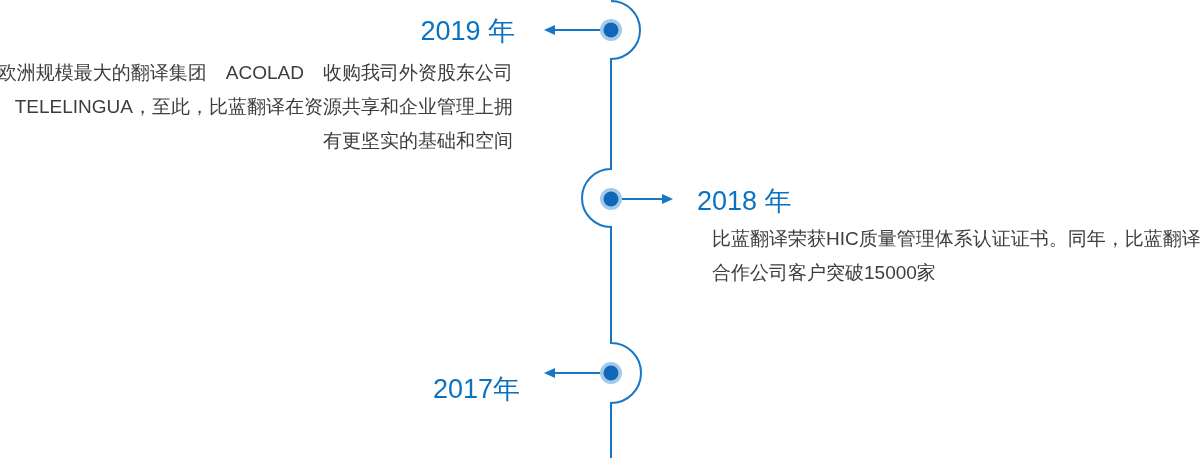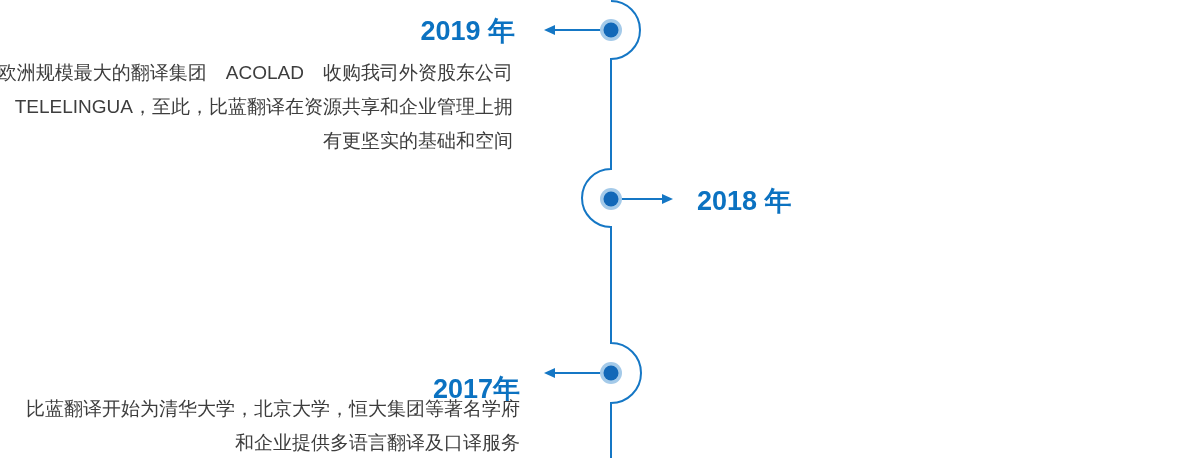--- a/index.html
+++ b/index.html
@@ -37,21 +37,21 @@
     fill: var(--dot-halo, #9fc6e7);
     stroke: none;
   }
   .tl-dot-core {
     fill: var(--dot-blue, #1268b8);
     stroke: none;
   }
   .year-label {
     position: absolute;
     font-size: 27px;
-    font-weight: bold;
+    font-weight: normal;
     line-height: 34px;
     color: var(--accent-blue, #0b72c1);
     white-space: nowrap;
   }
   .para {
     position: absolute;
     font-size: 19px;
     line-height: 34px;
     color: var(--text-gray, #3d3d3d);
     white-space: nowrap;
@@ -89,21 +89,19 @@
 
   <div class="year-label" style="right:685px; top:14px;">2019 年</div>
   <div class="para align-right" style="right:687px; top:56px;">
     <div>欧洲规模最大的翻译集团　ACOLAD　收购我司外资股东公司</div>
     <div>TELELINGUA，至此，比蓝翻译在资源共享和企业管理上拥</div>
     <div>有更坚实的基础和空间</div>
   </div>
 
   <div class="year-label" style="left:697px; top:184px;">2018 年</div>
   <div class="para align-left" style="left:712px; top:222px;">
+    <div>比蓝翻译荣获HIC质量管理体系认证证书。同年，比蓝翻译</div>
+    <div>合作公司客户突破15000家</div>
   </div>
 
   <div class="year-label" style="right:680px; top:372px;">2017年</div>
-  <div class="para align-right" style="right:680px; top:392px;">
-    <div>比蓝翻译开始为清华大学，北京大学，恒大集团等著名学府</div>
-    <div>和企业提供多语言翻译及口译服务</div>
-  </div>
 
 </div>
 
 </body></html>

